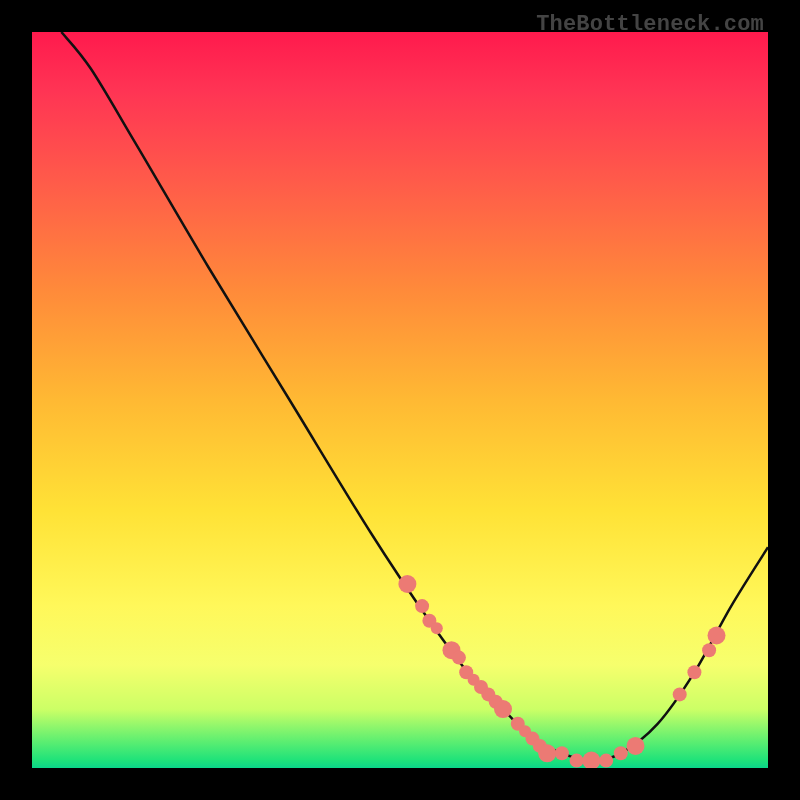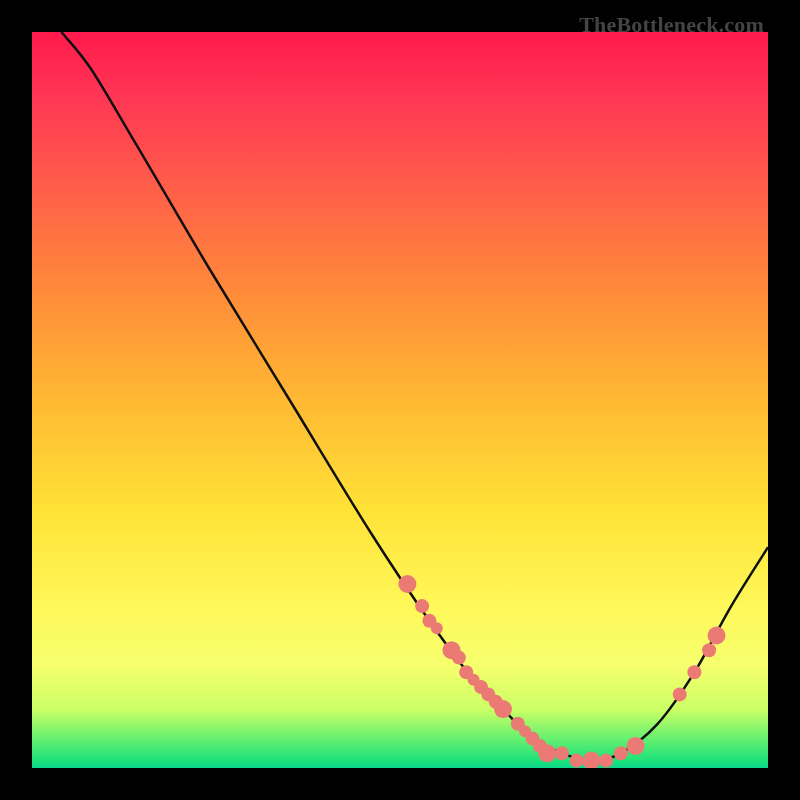--- a/index.html
+++ b/index.html
@@ -41,21 +41,21 @@
     );
   }
   .watermark {
     position: absolute;
     top: 12px;
     right: 36px;
     color: #444;
     font-size: 22px;
     font-weight: 600;
     letter-spacing: 0.2px;
-    font-family: Liberation Serif, serif;
+    font-family: Liberation Mono, monospace;
   }
   svg.curve {
     position: absolute;
     left: 0;
     top: 0;
     width: 736px;
     height: 736px;
   }
   .curve-path {
     fill: none;

